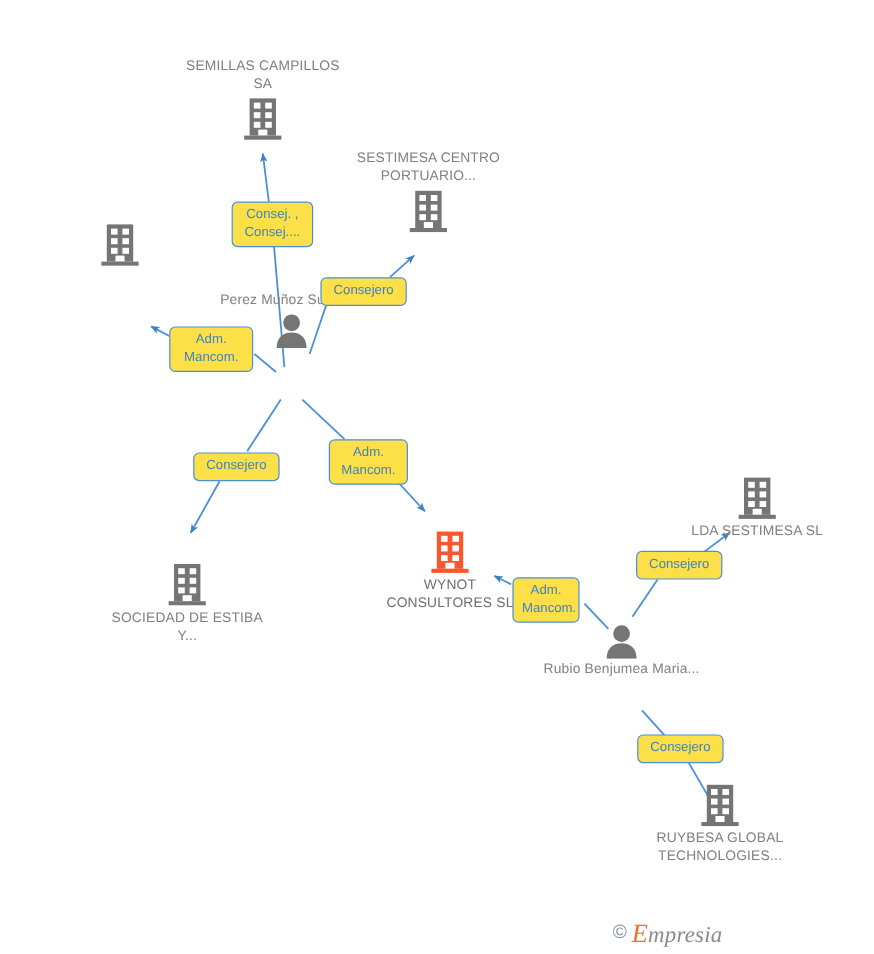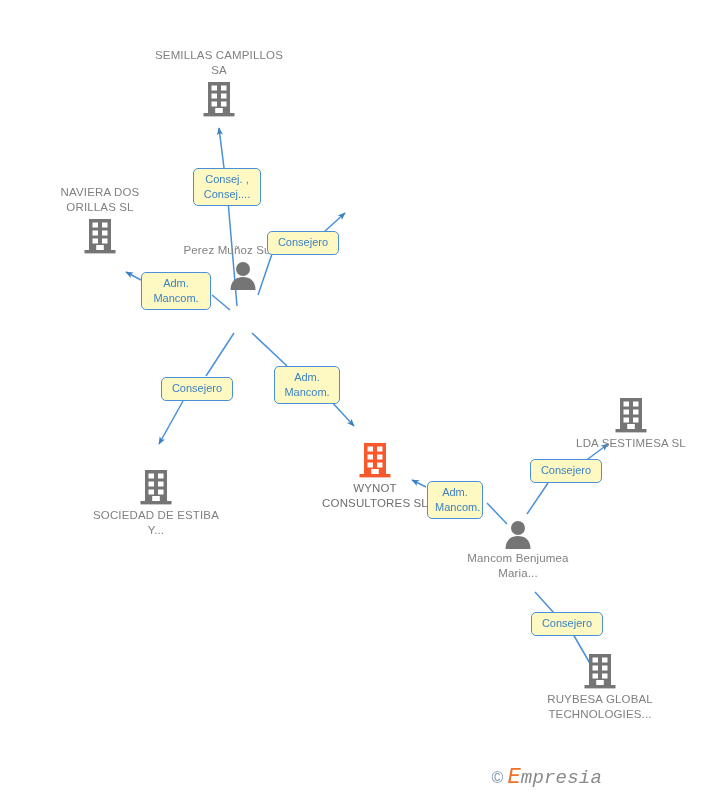--- a/index.html
+++ b/index.html
@@ -55,21 +55,21 @@
   .node.focal .node-label {
     color: #6e6e6e;
     font-weight: normal;
   }
   .node.person .node-label { color: #808080; }
 
   
   .rel-label {
     position: absolute;
     box-sizing: border-box;
-    background: #fef9c3;
+    background: #fde047;
     border: 1.4px solid #4a90d9;
     border-radius: 5px;
     color: #3c82c4;
     font-size: 11px;
     line-height: 14.5px;
     text-align: center;
     padding: 3px 7px 4px 7px;
     white-space: pre-line;
     font-family: "Liberation Sans", sans-serif;
   }
@@ -82,21 +82,21 @@
     display: flex;
     align-items: center;
     gap: 4px;
     line-height: 1;
   }
   #watermark .copy {
     font-size: 16px;
     color: #7d93a8;
   }
   #watermark .brand {
-    font-family: Liberation Mono, monospace;
+    font-family: Liberation Serif, serif;
     font-style: italic;
     font-size: 19px;
     color: #8a8a8a;
     letter-spacing: 0.2px;
   }
   #watermark .brand .cap { color: #f0712c; font-size: 22px; }
 </style>
 </head>
 <body>
 
@@ -147,25 +147,40 @@
         <rect x="9.5" y="13.5" width="5.5" height="5" fill="#ffffff"></rect>
         <rect x="19" y="13.5" width="5.5" height="5" fill="#ffffff"></rect>
         <rect x="9.5" y="21.5" width="5.5" height="5" fill="#ffffff"></rect>
         <rect x="19" y="21.5" width="5.5" height="5" fill="#ffffff"></rect>
         <rect x="13.2" y="28" width="7.6" height="5" fill="#ffffff"></rect>
         <rect x="1.5" y="33" width="31" height="3.4" fill="#757575"></rect>
       </svg>
     </span>
   </div>
 
+  <div class="node label-above" style="left:357px; top:125px;">
+    <span class="node-label">SESTIMESA
+CENTRO
+PORTUARIO...</span>
+    <span class="glyph">
+      <svg width="34" height="38" viewBox="0 0 34 38" aria-hidden="true">
+        <rect x="6" y="2" width="22" height="31" fill="#757575"></rect>
+        <rect x="9.5" y="5.5" width="5.5" height="5" fill="#ffffff"></rect>
+        <rect x="19" y="5.5" width="5.5" height="5" fill="#ffffff"></rect>
+        <rect x="9.5" y="13.5" width="5.5" height="5" fill="#ffffff"></rect>
+        <rect x="19" y="13.5" width="5.5" height="5" fill="#ffffff"></rect>
+        <rect x="9.5" y="21.5" width="5.5" height="5" fill="#ffffff"></rect>
+        <rect x="19" y="21.5" width="5.5" height="5" fill="#ffffff"></rect>
+        <rect x="13.2" y="28" width="7.6" height="5" fill="#ffffff"></rect>
+        <rect x="1.5" y="33" width="31" height="3.4" fill="#757575"></rect>
+      </svg>
+    </span>
+  </div>
 
   <div class="node label-above" style="left:100px; top:185px;">
-    <span class="node-label">NAVIERA
-DOS
-ORILLAS  SL</span>
     <span class="glyph">
       <svg width="34" height="38" viewBox="0 0 34 38" aria-hidden="true">
         <rect x="6" y="2" width="22" height="31" fill="#757575"></rect>
         <rect x="9.5" y="5.5" width="5.5" height="5" fill="#ffffff"></rect>
         <rect x="19" y="5.5" width="5.5" height="5" fill="#ffffff"></rect>
         <rect x="9.5" y="13.5" width="5.5" height="5" fill="#ffffff"></rect>
         <rect x="19" y="13.5" width="5.5" height="5" fill="#ffffff"></rect>
         <rect x="9.5" y="21.5" width="5.5" height="5" fill="#ffffff"></rect>
         <rect x="19" y="21.5" width="5.5" height="5" fill="#ffffff"></rect>
         <rect x="13.2" y="28" width="7.6" height="5" fill="#ffffff"></rect>
@@ -243,21 +258,21 @@
 SL</span>
   </div>
 
   <div class="node person" style="left:518px; top:519px;">
     <span class="glyph">
       <svg width="32" height="30" viewBox="0 0 32 30" aria-hidden="true">
         <circle cx="16" cy="9" r="7" fill="#757575"></circle>
         <path d="M 3.5 30 C 3.5 20.5 9.5 17 16 17 C 22.5 17 28.5 20.5 28.5 30 Z" fill="#757575"></path>
       </svg>
     </span>
-    <span class="node-label">Mancom
+    <span class="node-label">Rubio
 Benjumea
 Maria...</span>
   </div>
 
   <div class="node" style="left:600px; top:652px;">
     <span class="glyph">
       <svg width="34" height="38" viewBox="0 0 34 38" aria-hidden="true">
         <rect x="6" y="2" width="22" height="31" fill="#757575"></rect>
         <rect x="9.5" y="5.5" width="5.5" height="5" fill="#ffffff"></rect>
         <rect x="19" y="5.5" width="5.5" height="5" fill="#ffffff"></rect>

